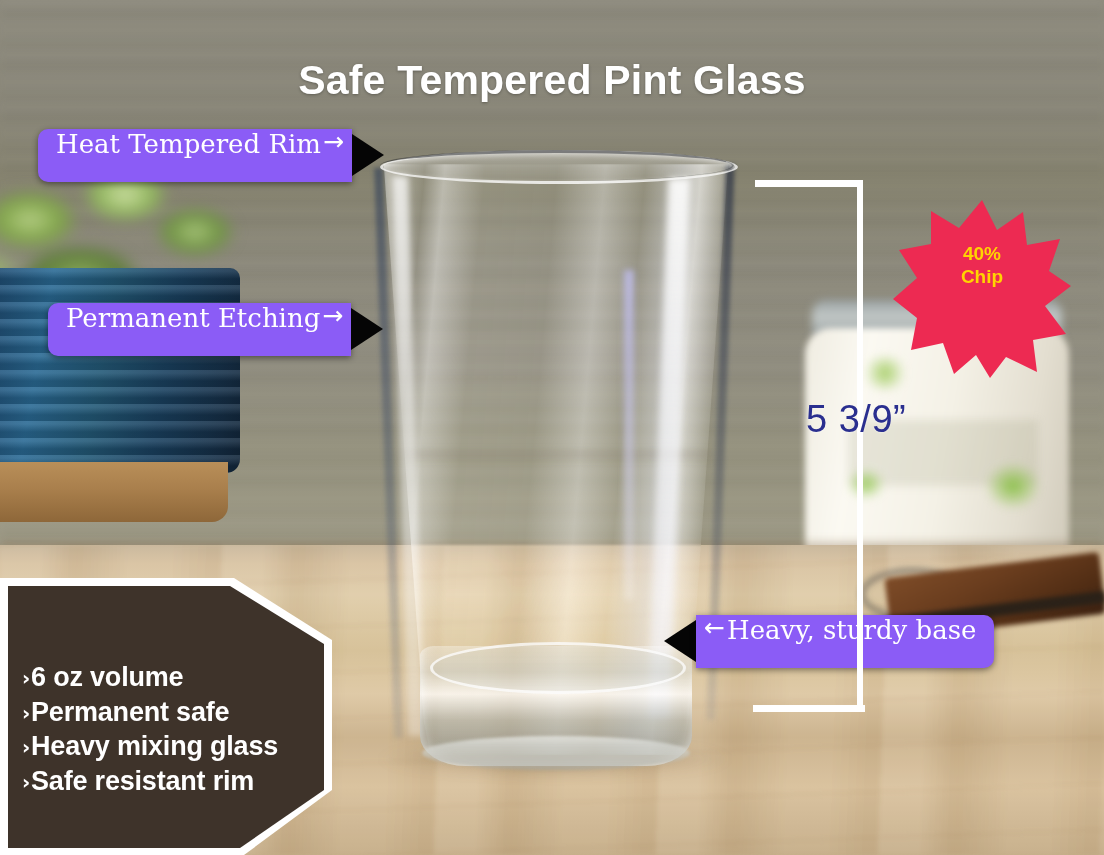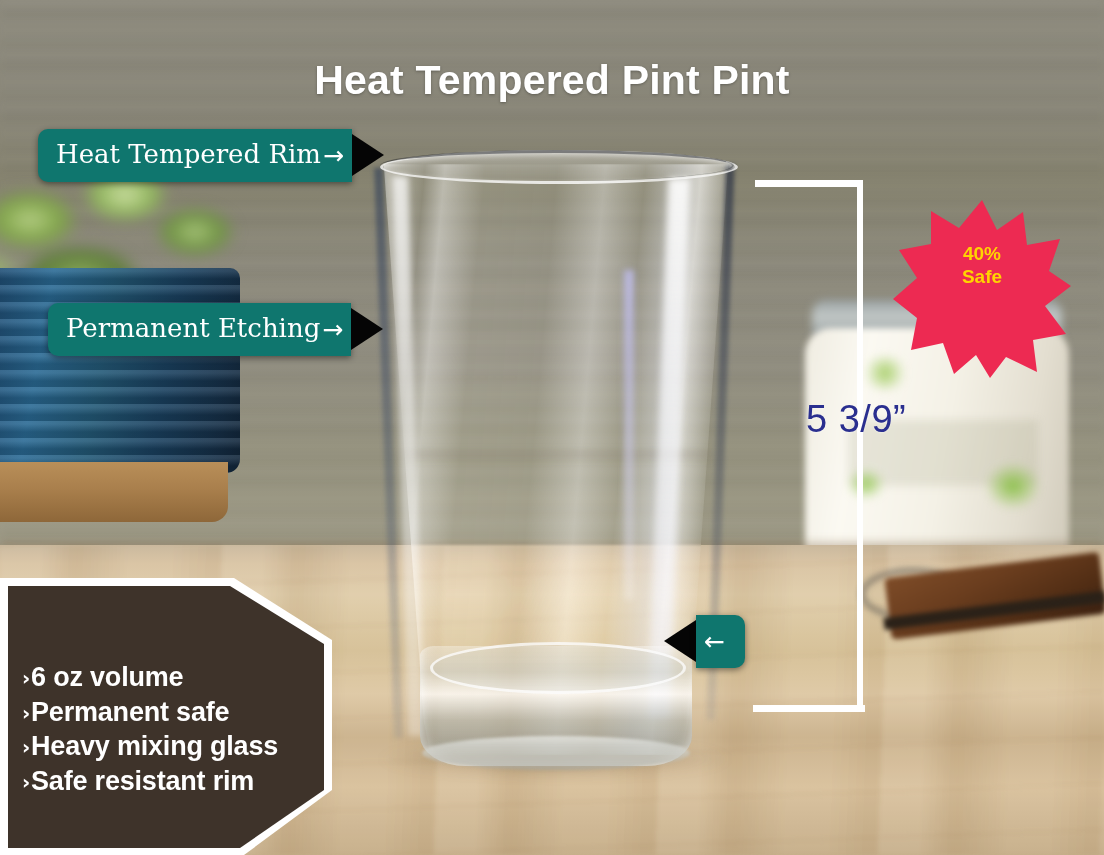--- a/index.html
+++ b/index.html
@@ -313,24 +313,24 @@
     position: absolute;
     display: flex;
     align-items: center;
     height: 42px;
     color: #ffffff;
     font-family: "DejaVu Serif", serif;
     font-size: 26px;
     white-space: nowrap;
   }
   .callout .slab {
-    background: #0f766e;
+    background: #8b5cf6;
     height: 53px;
     display: flex;
-    align-items: center;
+    align-items: flex-start;
     box-shadow: 0 2px 6px rgba(0,0,0,0.45);
   }
   .callout.right .slab {
     border-radius: 10px 0 0 10px;
     padding: 0 6px 0 18px;
   }
   .callout.left .slab {
     border-radius: 0 10px 10px 0;
     padding: 0 18px 0 6px;
   }
@@ -484,21 +484,21 @@
       <div class="glass-highlight-r2"></div>
       <div class="glass-highlight-r"></div>
       <div class="glass-base"></div>
       <div class="glass-base-ellipse"></div>
       <div class="glass-foot"></div>
       <div class="glass-rim"></div>
       <div class="glass-rim-dark"></div>
     </div>
   </div>
 
-  <div class="title">Heat Tempered Pint Pint</div>
+  <div class="title">Safe Tempered Pint Glass</div>
 
   <div class="callout right" id="callout-rim">
     <div class="slab">
       <span class="txt">Heat Tempered Rim</span>
       <span class="arrowglyph">→</span>
     </div>
     <div class="tip"></div>
   </div>
 
   <div class="callout right" id="callout-etch">
@@ -506,37 +506,38 @@
       <span class="txt">Permanent Etching</span>
       <span class="arrowglyph">→</span>
     </div>
     <div class="tip"></div>
   </div>
 
   <div class="callout left" id="callout-base">
     <div class="tip"></div>
     <div class="slab">
       <span class="arrowglyph">←</span>
+      <span class="txt">Heavy, sturdy base</span>
     </div>
   </div>
 
   <div class="dim-tick-top"></div>
   <div class="dim-line-v"></div>
   <div class="dim-tick-bottom"></div>
   <div class="dim-label">5 3/9”</div>
 
   <div class="burst">
     <svg width="178" height="180" viewBox="0 0 178 180">
       <polygon fill="#ed2a52" points="
         89,2 104,32 130,14 134,47 167,41 156,73 178,88 152,108 173,136 140,142 144,174 113,159 97,180
         83,157 61,176 50,145 18,152 24,120 0,101 24,80 6,52 38,46 38,13 66,30"></polygon>
     </svg>
     <div class="burst-text">
       <div>40%</div>
-      <div>Safe</div>
+      <div>Chip</div>
     </div>
   </div>
 
   <div class="panel">
     <div class="panel-bg"></div>
     <div class="panel-fill"></div>
     <div class="panel-list">
       <div class="feature">
         <span class="chev">›</span>
         <span>6 oz volume</span>

